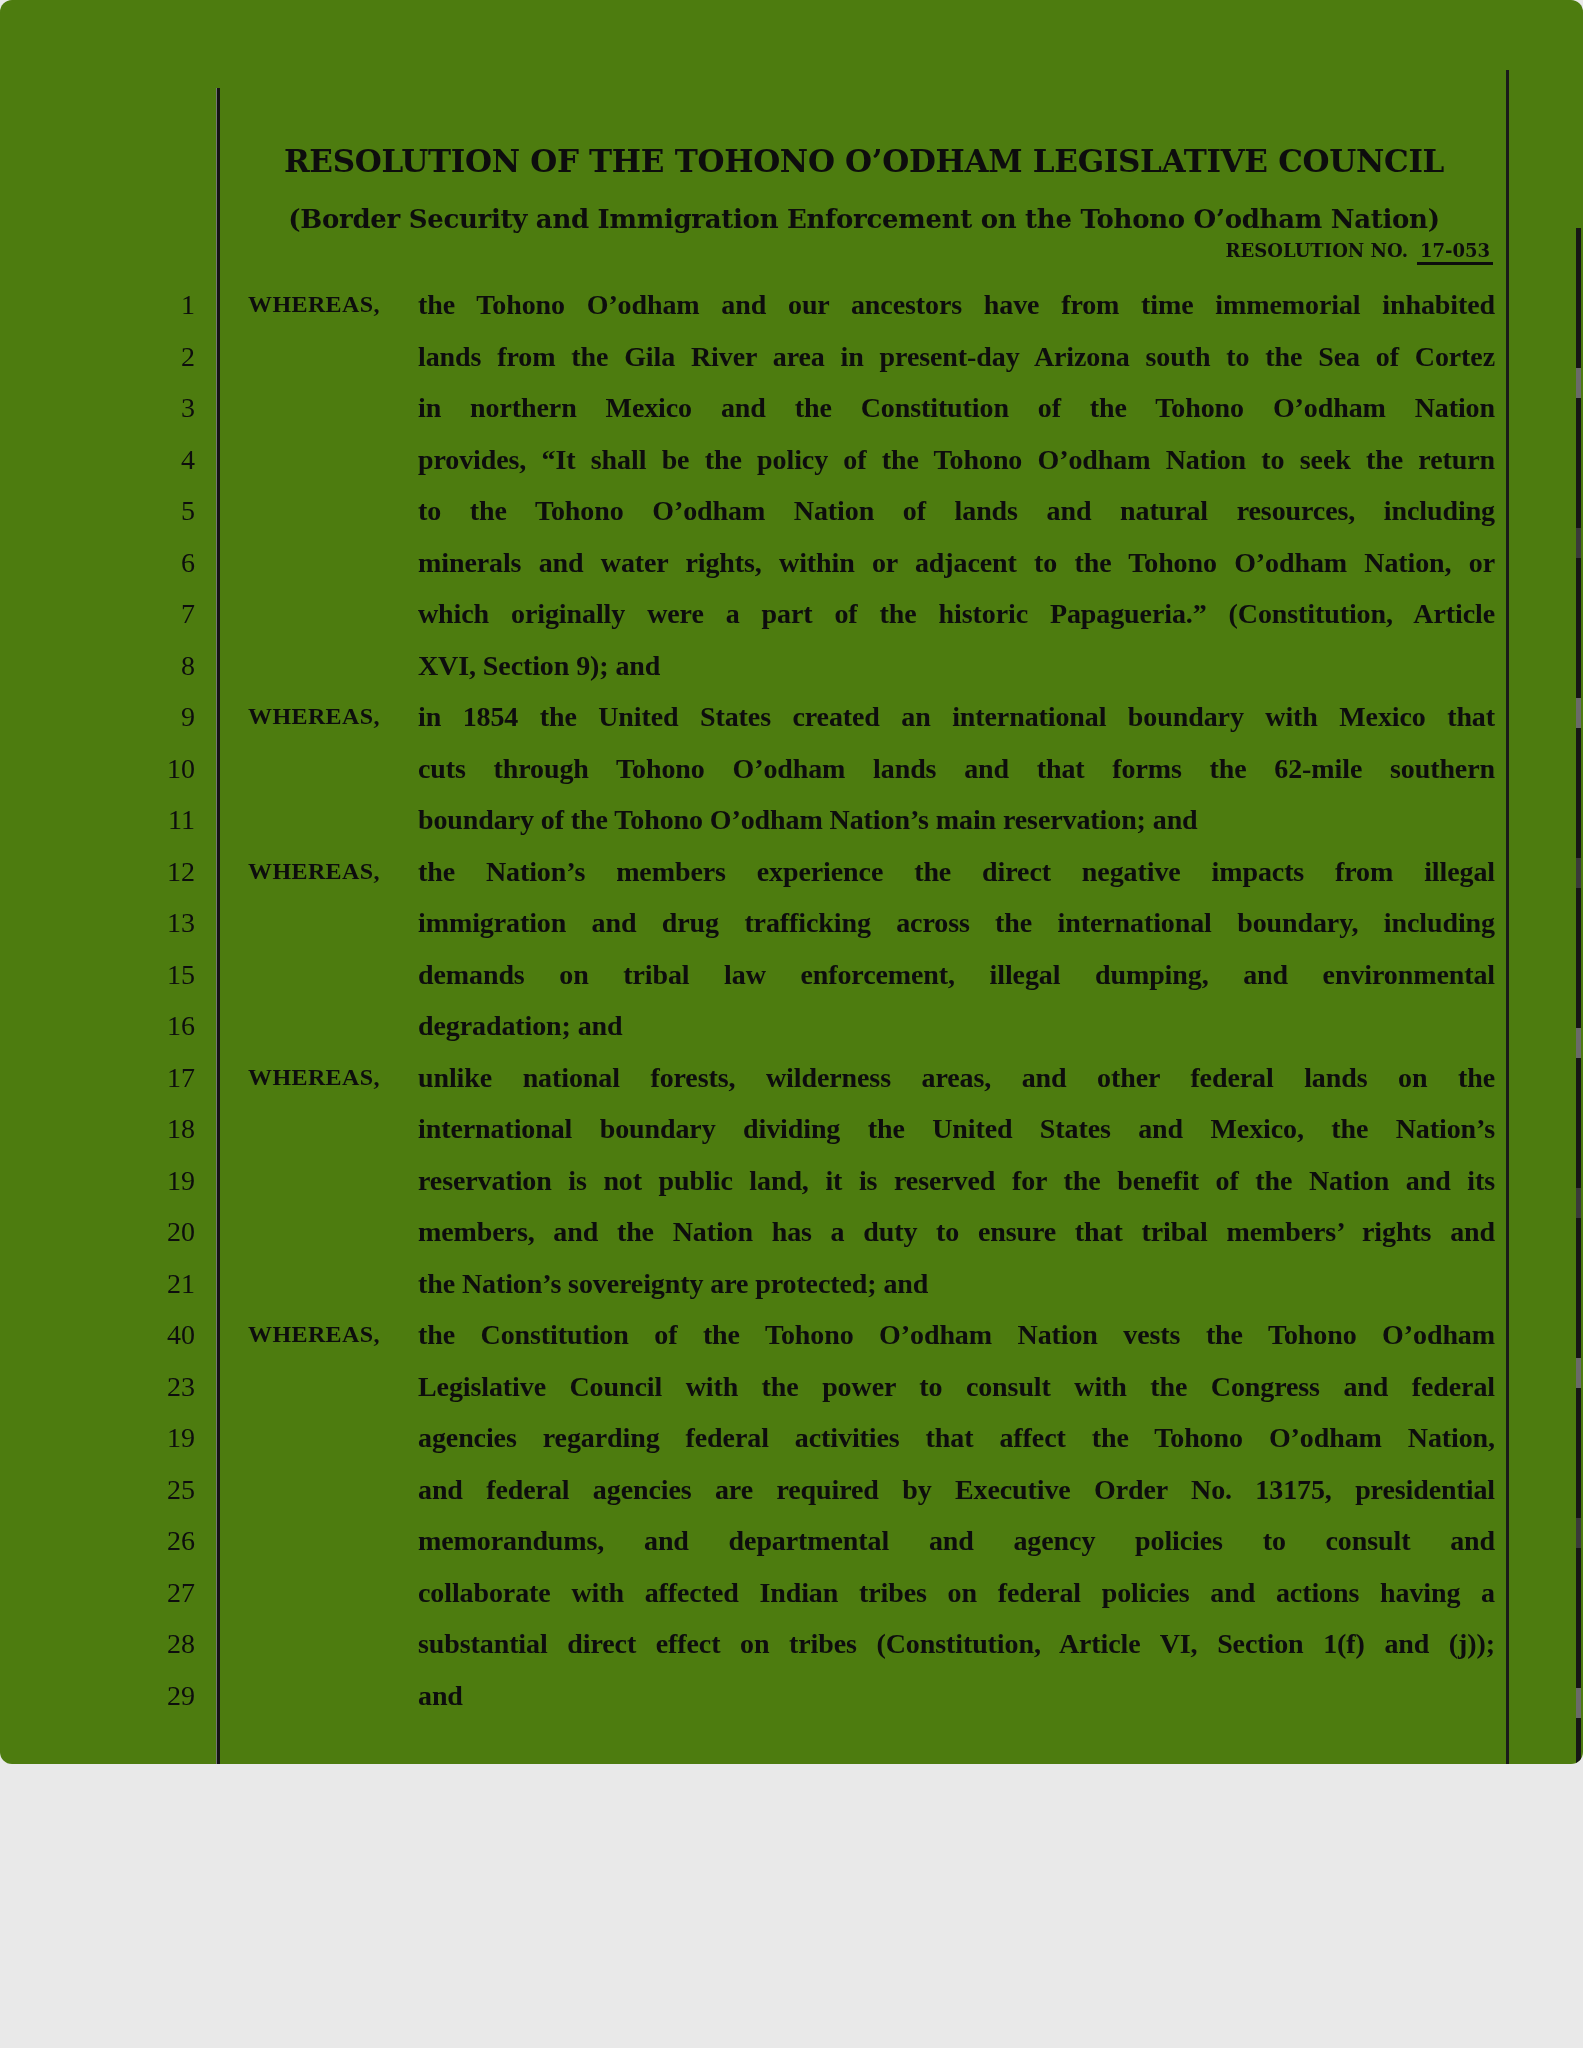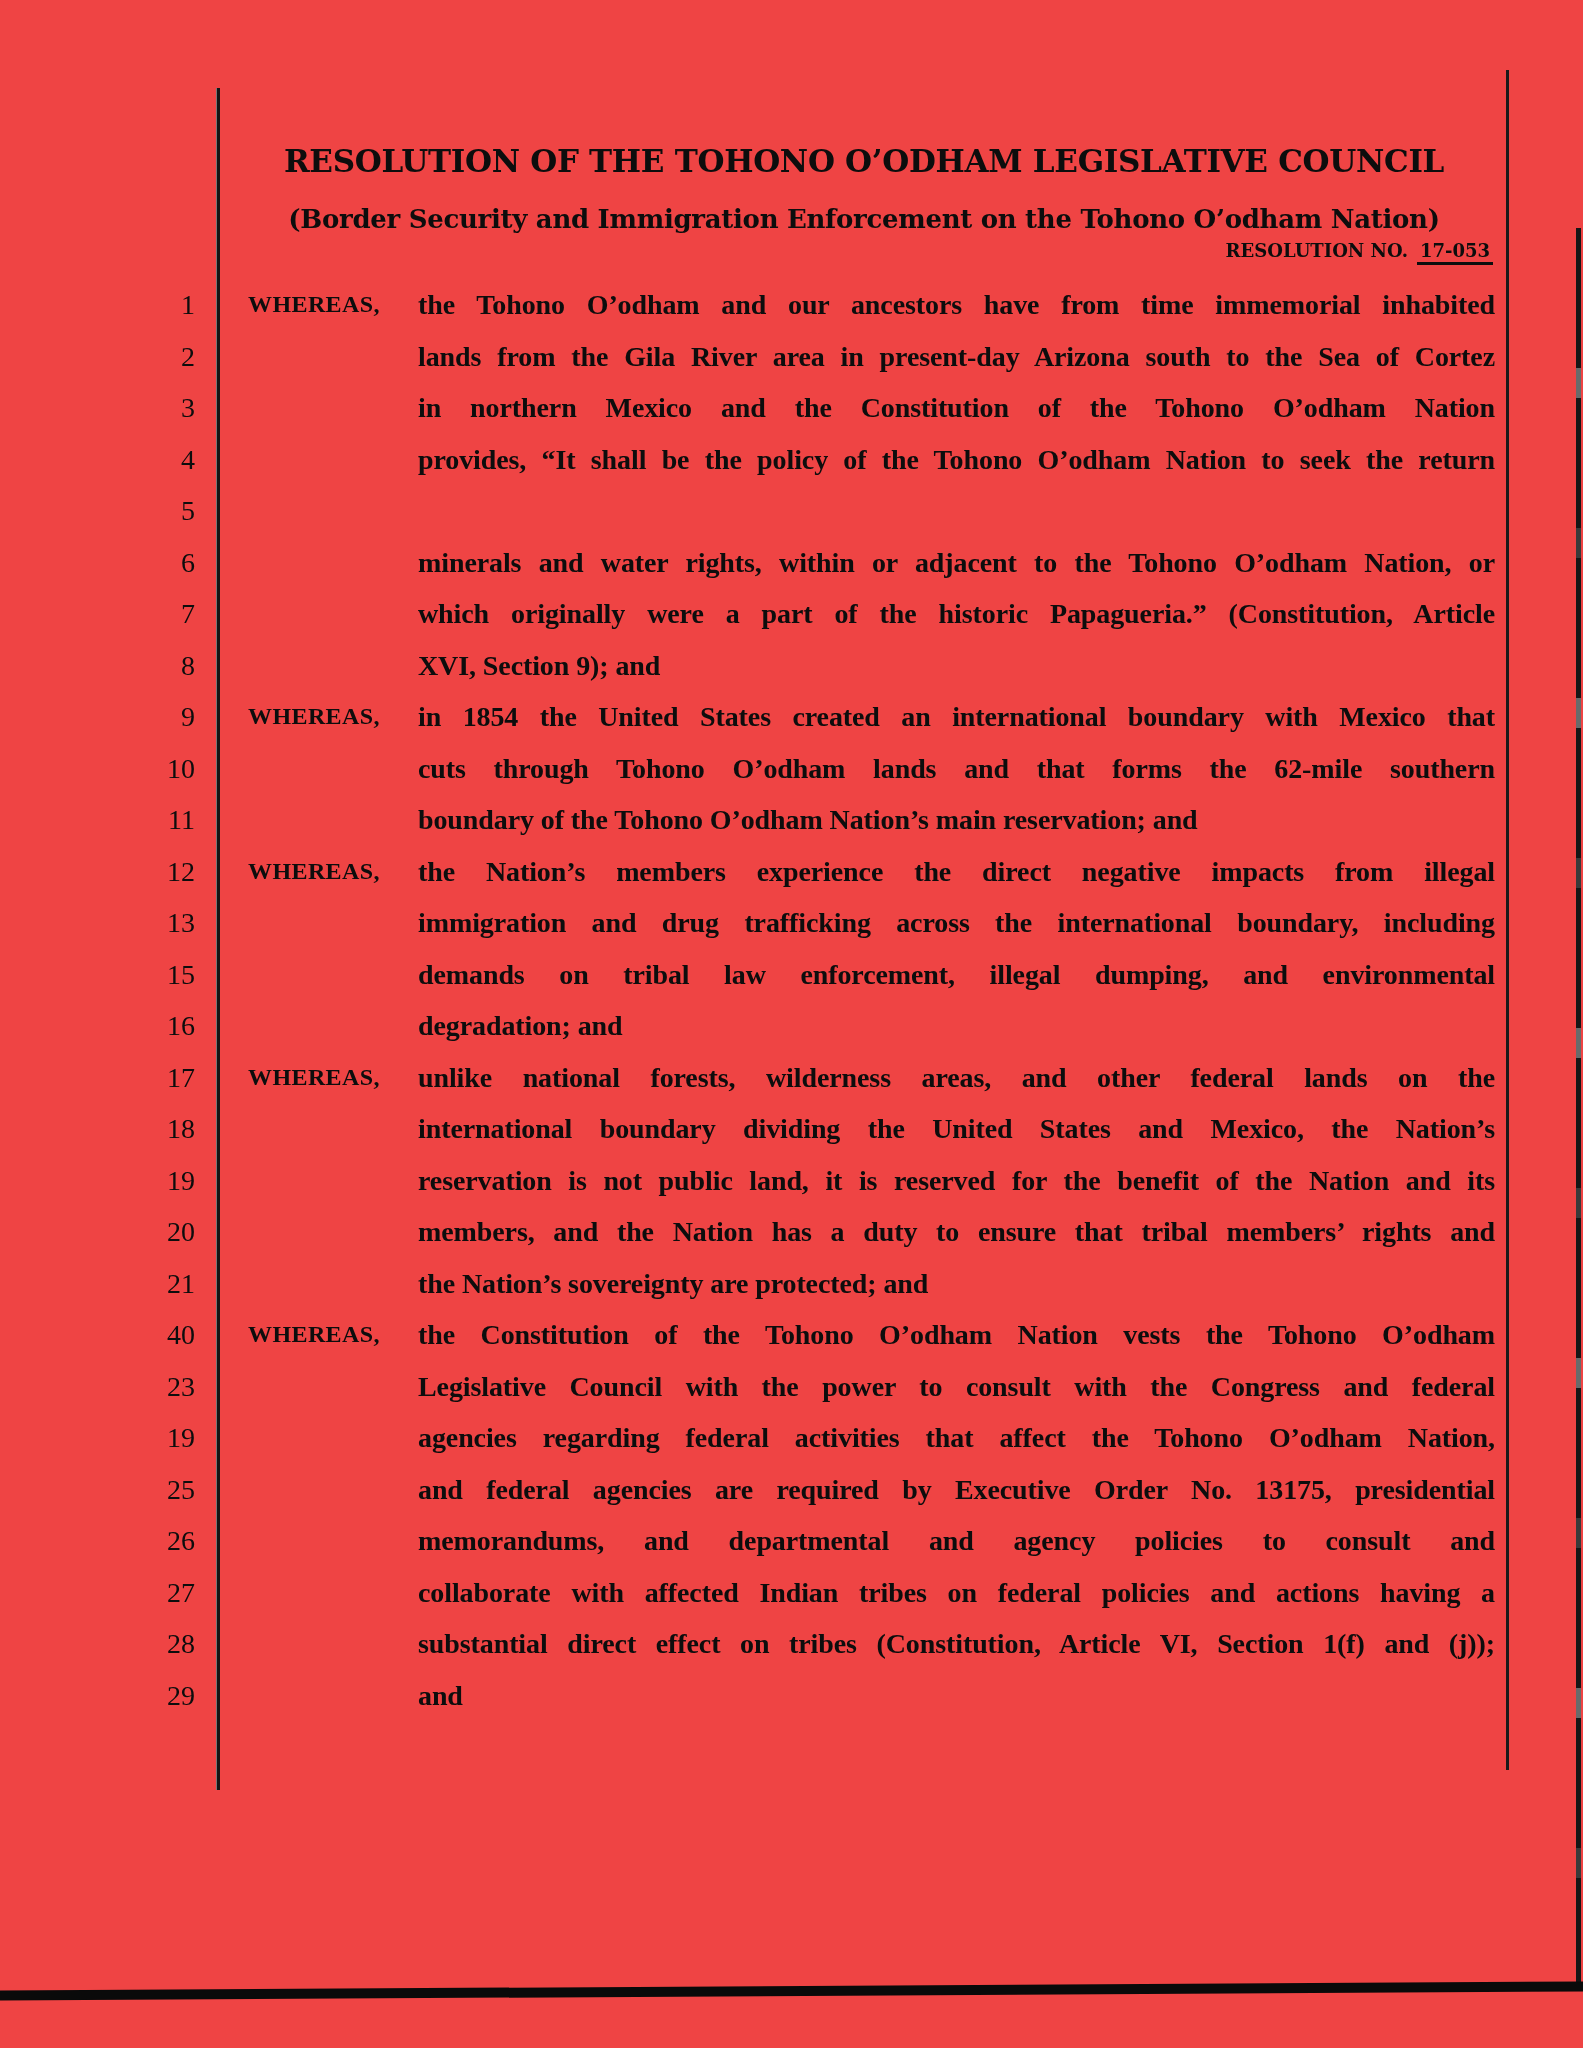--- a/index.html
+++ b/index.html
@@ -1,23 +1,24 @@
 <!DOCTYPE html>
 <html><head>
 <meta charset="utf-8">
 <style>
   html, body { margin: 0; padding: 0; background: #e9e9e9; }
   .page {
     position: relative;
     width: 1583px;
-    height: 2048px;
-    background: #ef4444;
+    height: 1764px;
+    background: #4d7c0f;
     overflow: hidden;
     font-family: "Liberation Serif", serif;
     color: #0d0d0d;
+    border-radius: 12px;
   }
   
   .doc-title {
     position: absolute;
     left: 233px;
     width: 1262px;
     top: 143px;
     text-align: center;
     font-family: "DejaVu Serif", serif;
     font-weight: bold;
@@ -165,20 +166,21 @@
       <div class="line-row">
         <div class="line-num">4</div>
         <div class="line-gap"></div>
         <div class="line-label"></div>
         <div class="line-text j">provides, “It shall be the policy of the Tohono O’odham Nation to seek the return</div>
       </div>
       <div class="line-row">
         <div class="line-num">5</div>
         <div class="line-gap"></div>
         <div class="line-label"></div>
+        <div class="line-text j">to the Tohono O’odham Nation of lands and natural resources, including</div>
       </div>
       <div class="line-row">
         <div class="line-num">6</div>
         <div class="line-gap"></div>
         <div class="line-label"></div>
         <div class="line-text j">minerals and water rights, within or adjacent to the Tohono O’odham Nation, or</div>
       </div>
       <div class="line-row">
         <div class="line-num">7</div>
         <div class="line-gap"></div>

